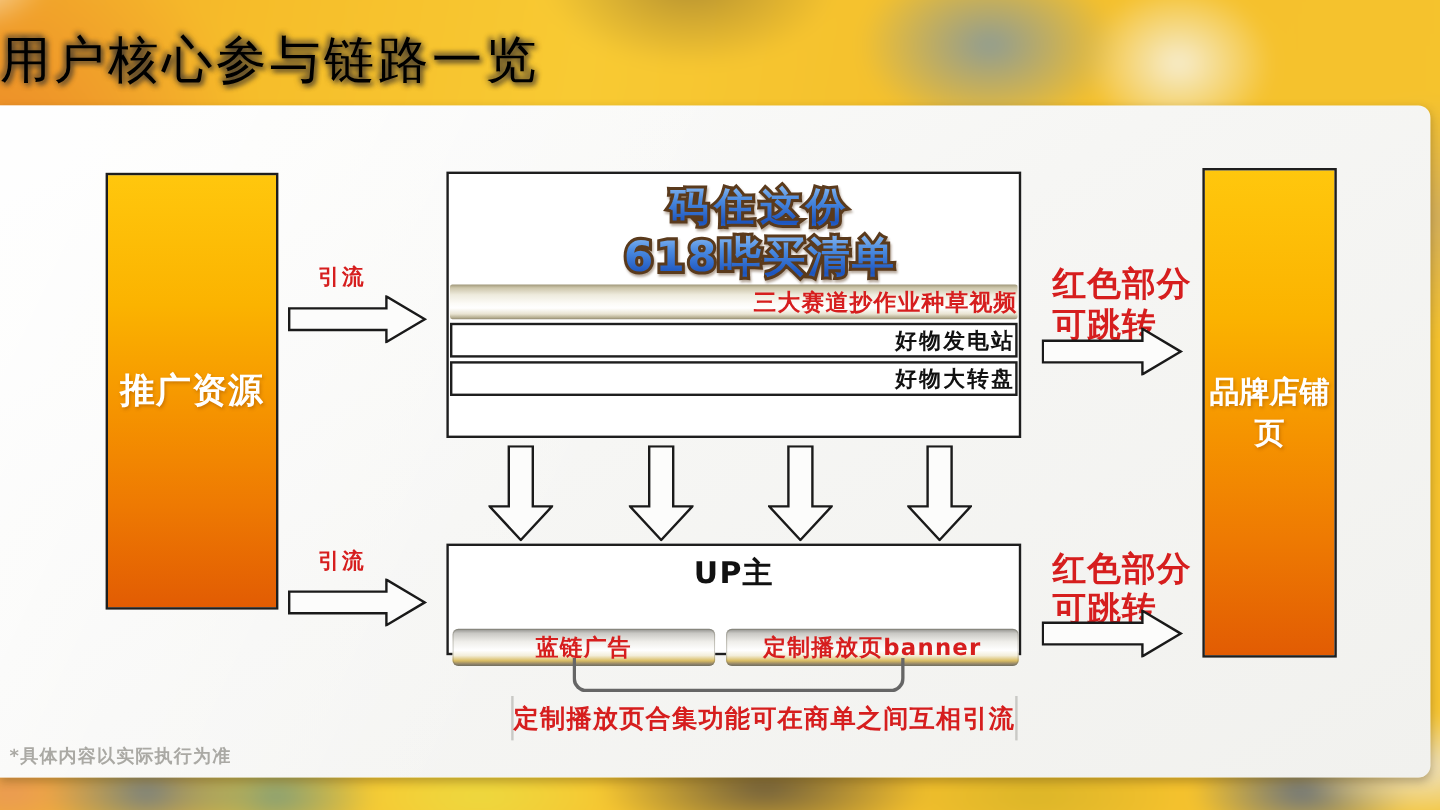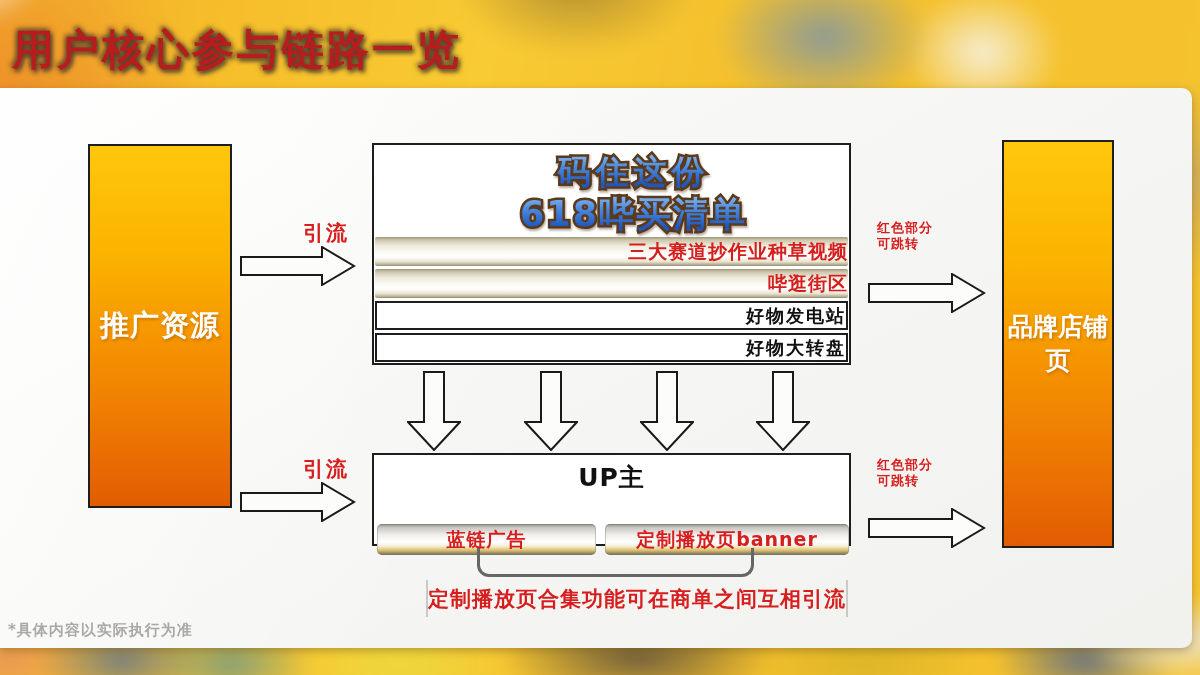--- a/index.html
+++ b/index.html
@@ -22,22 +22,22 @@
       radial-gradient(ellipse 160px 60px  at 870px 668px, rgba(216,180,40,.9),   rgba(216,180,40,0) 75%),
       radial-gradient(ellipse 180px 60px  at 650px 662px, rgba(95,82,62,.9),     rgba(95,82,62,0) 75%),
       radial-gradient(ellipse 150px 60px  at 420px 668px, rgba(236,217,63,.95),  rgba(236,217,63,0) 75%),
       radial-gradient(ellipse 110px 55px  at 255px 668px, rgba(110,152,132,.85), rgba(110,152,132,0) 75%),
       radial-gradient(ellipse 110px 55px  at 150px 665px, rgba(93,114,144,.85),  rgba(93,114,144,0) 75%),
       radial-gradient(ellipse 120px 60px  at 40px 665px,  rgba(232,150,90,.9),   rgba(232,150,90,0) 75%),
       linear-gradient(100deg, #f2a62c 0%, #f6bd2a 18%, #f8ca33 38%, #f4bf2c 60%, #f6c42e 100%);
   }
 
   
-  .title { position:absolute; left:12px; top:22px; z-index:3;
-    font-size:42px; font-weight:bold; letter-spacing:3px; color:#b91c1c;
+  .title { position:absolute; left:0; top:22px; z-index:3;
+    font-size:42px; font-weight:normal; letter-spacing:3px; color:#000000;
     text-shadow: 0 0 6px rgba(72,60,45,.95), 2px 3px 4px rgba(72,60,45,.85), -2px -2px 4px rgba(72,60,45,.6);
   }
 
   
   .panel { position:absolute; left:0; top:88px; width:1192px; height:560px; z-index:1;
     background: linear-gradient(150deg, #fdfdfc 0%, #f6f6f4 45%, #f1f1ee 100%);
     border-radius: 0 10px 10px 0;
     box-shadow: 0 3px 8px rgba(80,60,20,.35);
   }
   .panel::after { content:""; position:absolute; inset:0; border-radius:inherit;
@@ -72,22 +72,22 @@
   .champagne-bar { border-radius:2px; color:#d61e1e; font-size:19px; letter-spacing:1px;
     background: linear-gradient(180deg,#9e9678 0%,#cdc6ab 10%,#eeebdd 30%,#fcfbf7 55%,#ffffff 68%,#e9e4d2 85%,#b3ab8d 96%,#8f8870 100%); }
   .plain-row { background:#fff; border:2px solid #1e1e1e; color:#111; font-size:18px; letter-spacing:2px; }
 
   
   .blockarrow { position:absolute; }
   .blockarrow polygon { fill:#fcfcfb; stroke:#1a1a1a; stroke-width:2; stroke-linejoin:miter; }
 
   
   .red-label { position:absolute; color:#d61e1e; font-weight:bold; }
-  .lbl-diversion { font-size:21px; letter-spacing:2px;margin-left:38px; }
-  .lbl-jump { font-size:13px; line-height:1.2; letter-spacing:1px; }
+  .lbl-diversion { font-size:18px; letter-spacing:2px; }
+  .lbl-jump { font-size:28px; line-height:1.2; letter-spacing:1px; }
 
   
   .funnel-note { position:absolute; left:455px; top:387px; width:300px; height:33px; z-index:5;
     background:#fdfdfc; border-left:1px solid #cfcfcb; border-right:1px solid #cfcfcb;
     box-shadow:0 0 8px rgba(0,0,0,.06);
     display:flex; align-items:center; justify-content:center;
     color:#d61e1e; font-weight:bold; font-size:20px; letter-spacing:1px; }
 
   
   .up-box { position:absolute; left:372px; top:453px; width:479px; height:93px;
@@ -144,23 +144,20 @@
         </div>
         <div class="hl-row hl2">
           <span class="hl-back">618哔买清单</span>
           <span class="hl-front">618哔买清单</span>
         </div>
       </div>
       <div class="campaign-rows">
         <div class="row champagne-bar">
           <span>三大赛道抄作业种草视频</span>
         </div>
-        <div class="row champagne-bar">
-          <span>哔逛街区</span>
-        </div>
         <div class="row plain-row">
           <span>好物发电站</span>
         </div>
         <div class="row plain-row">
           <span>好物大转盘</span>
         </div>
       </div>
     </div>
 
     <span class="red-label lbl-diversion" style="left:265px; top:219px;">引流</span>

